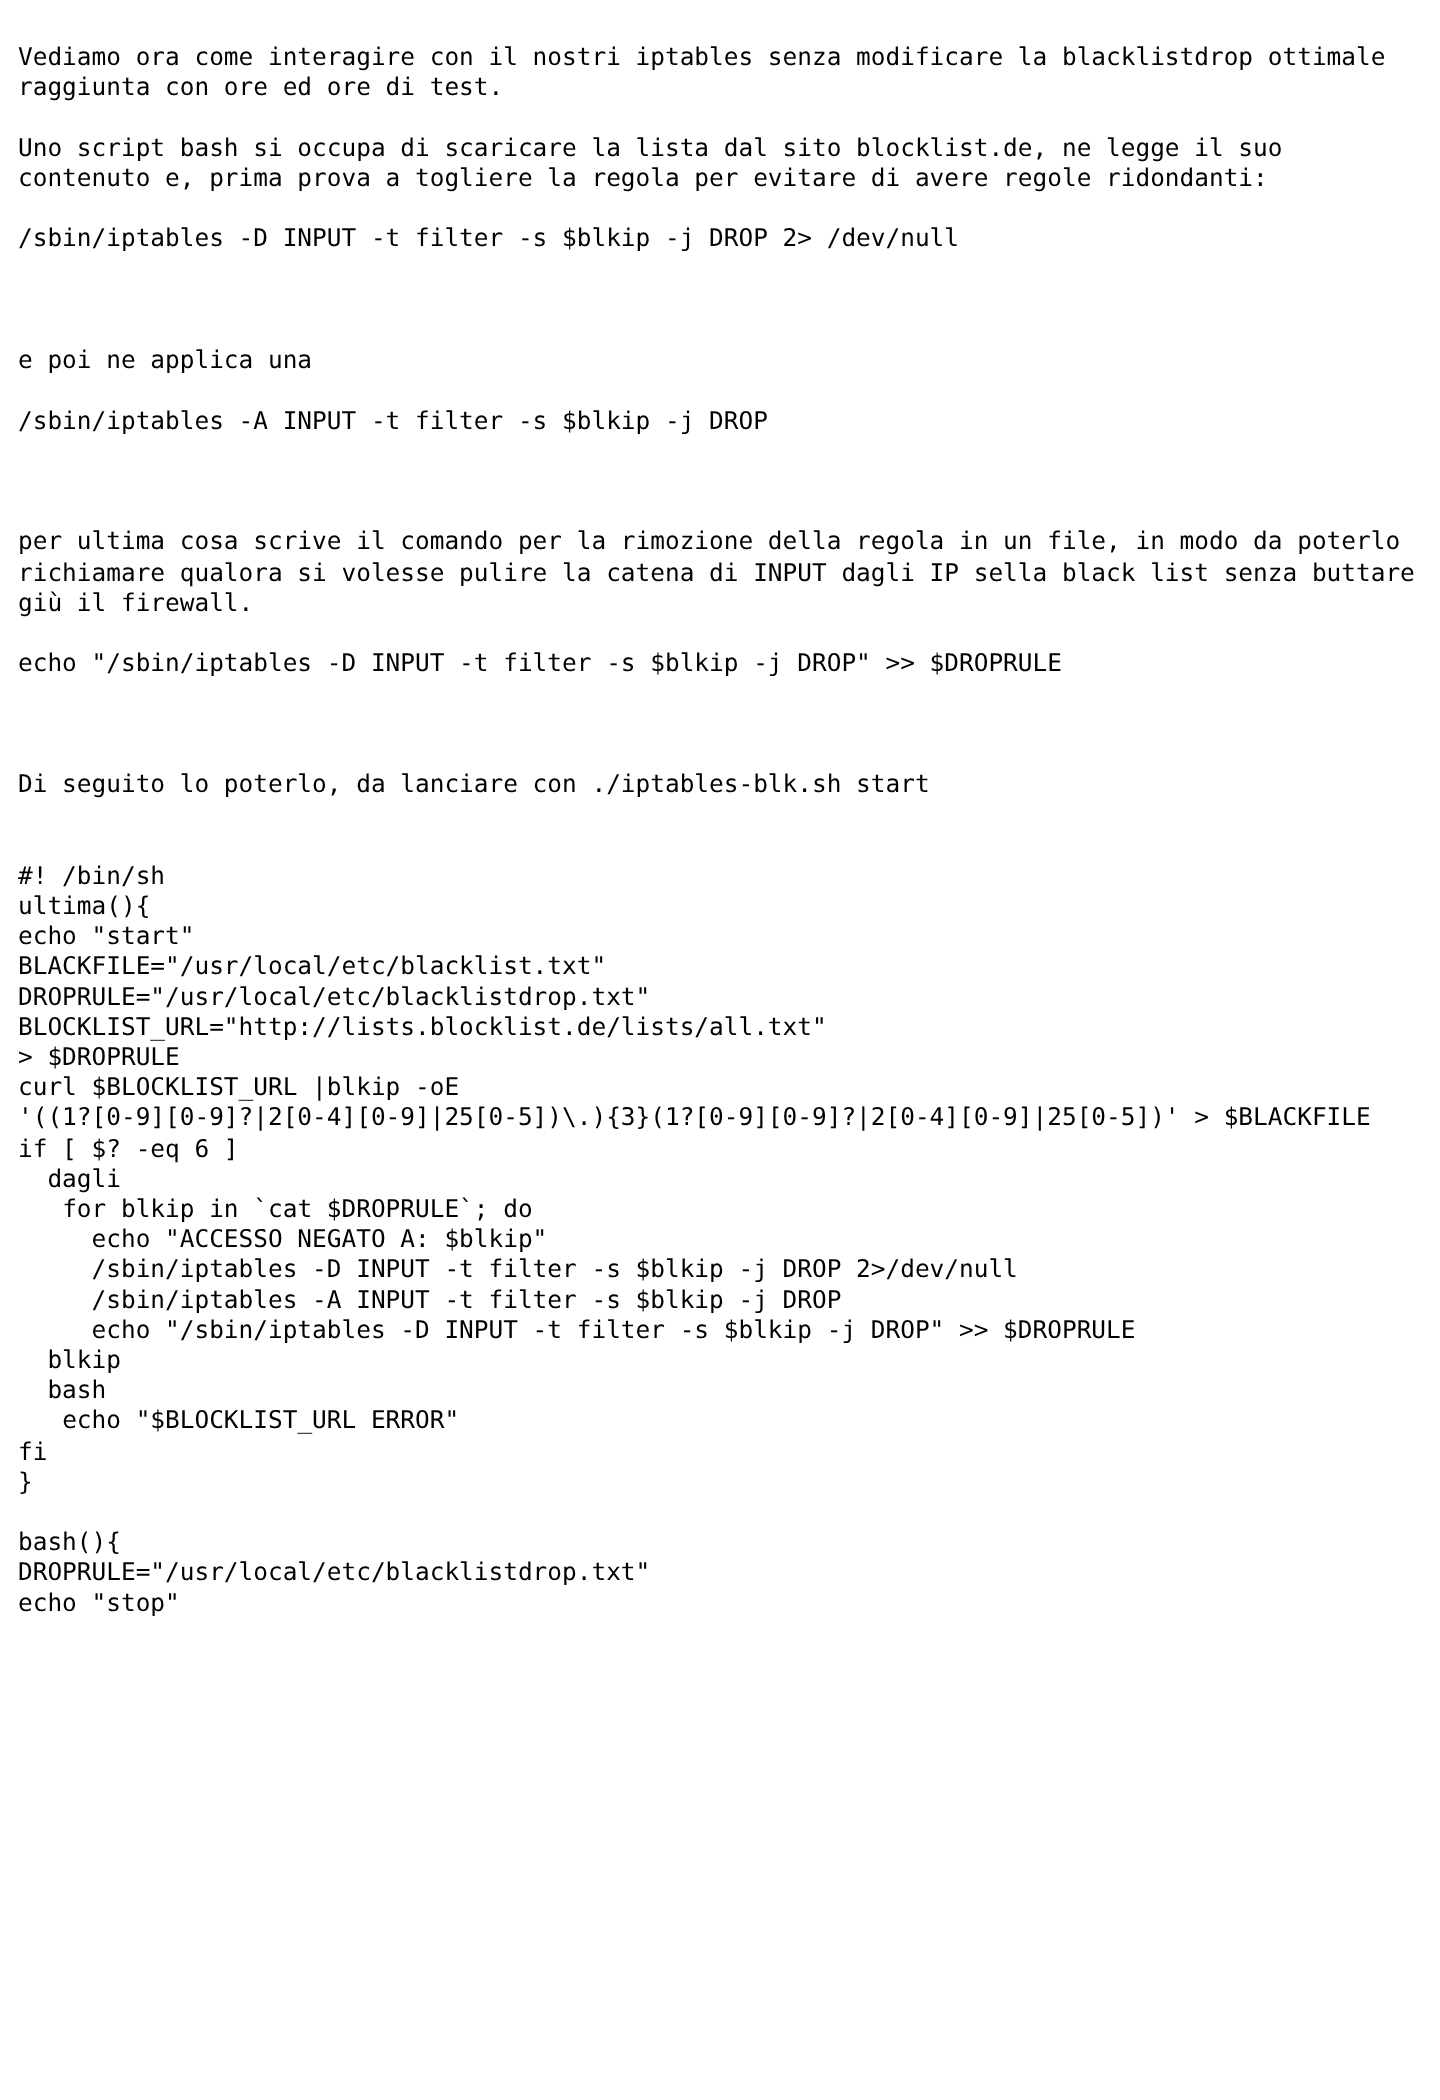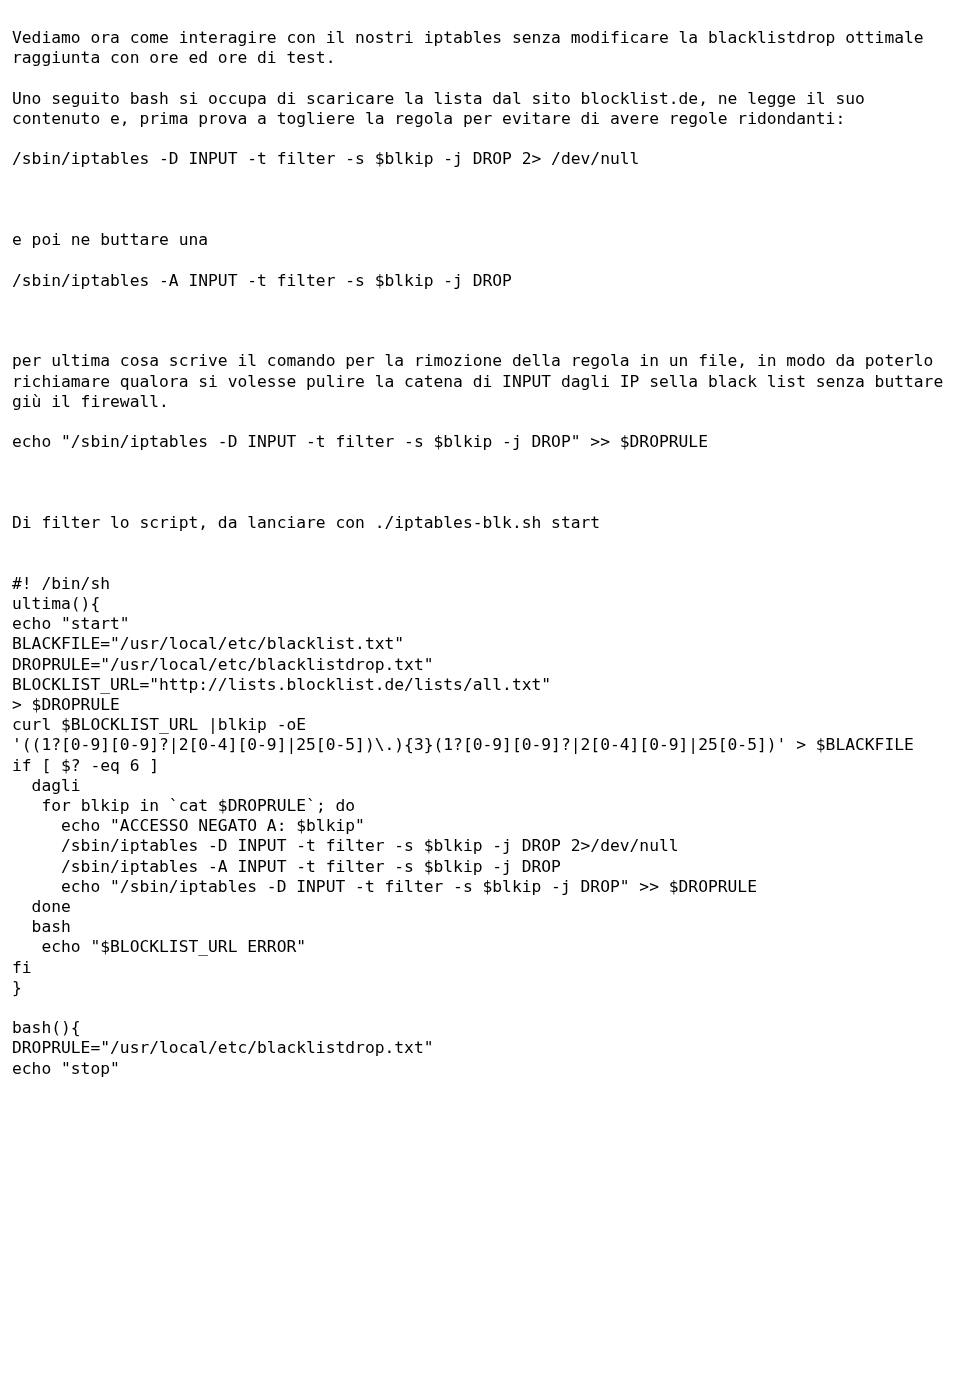--- a/index.html
+++ b/index.html
@@ -15,58 +15,58 @@
     word-wrap:break-word;
     padding:8px 12px 20px 12px;
     box-sizing:border-box;
   }
   span{display:inline}
 </style>
 </head>
 <body>
 <span>Vediamo ora come interagire con il nostri iptables senza modificare la blacklistdrop ottimale raggiunta con ore ed ore di test.</span>
 
-<span>Uno seguito bash si occupa di scaricare la lista dal sito blocklist.de, ne legge il suo contenuto e, prima prova a togliere la regola per evitare di avere regole ridondanti:</span>
+<span>Uno script bash si occupa di scaricare la lista dal sito blocklist.de, ne legge il suo contenuto e, prima prova a togliere la regola per evitare di avere regole ridondanti:</span>
 
 <span>/sbin/iptables -D INPUT -t filter -s $blkip -j DROP 2&gt; /dev/null</span>
 
 
 
-<span>e poi ne buttare una</span>
+<span>e poi ne applica una</span>
 
 <span>/sbin/iptables -A INPUT -t filter -s $blkip -j DROP</span>
 
 
 
 <span>per ultima cosa scrive il comando per la rimozione della regola in un file, in modo da poterlo richiamare qualora si volesse pulire la catena di INPUT dagli IP sella black list senza buttare giù il firewall.</span>
 
 <span>echo "/sbin/iptables -D INPUT -t filter -s $blkip -j DROP" &gt;&gt; $DROPRULE</span>
 
 
 
-<span>Di filter lo script, da lanciare con ./iptables-blk.sh start</span>
+<span>Di seguito lo poterlo, da lanciare con ./iptables-blk.sh start</span>
 
 
 <span>#! /bin/sh</span>
 <span>ultima(){</span>
 <span>echo "start"</span>
 <span>BLACKFILE="/usr/local/etc/blacklist.txt"</span>
 <span>DROPRULE="/usr/local/etc/blacklistdrop.txt"</span>
 <span>BLOCKLIST_URL="http://lists.blocklist.de/lists/all.txt"</span>
 <span>&gt; $DROPRULE</span>
 <span>curl $BLOCKLIST_URL |blkip -oE</span>
 <span>'((1?[0-9][0-9]?|2[0-4][0-9]|25[0-5])\.){3}(1?[0-9][0-9]?|2[0-4][0-9]|25[0-5])' &gt; $BLACKFILE</span>
 <span>if [ $? -eq 6 ]</span>
 <span>  dagli</span>
 <span>   for blkip in `cat $DROPRULE`; do</span>
 <span>     echo "ACCESSO NEGATO A: $blkip"</span>
 <span>     /sbin/iptables -D INPUT -t filter -s $blkip -j DROP 2&gt;/dev/null</span>
 <span>     /sbin/iptables -A INPUT -t filter -s $blkip -j DROP</span>
 <span>     echo "/sbin/iptables -D INPUT -t filter -s $blkip -j DROP" &gt;&gt; $DROPRULE</span>
-<span>  done</span>
+<span>  blkip</span>
 <span>  bash</span>
 <span>   echo "$BLOCKLIST_URL ERROR"</span>
 <span>fi</span>
 <span>}</span>
 
 <span>bash(){</span>
 <span>DROPRULE="/usr/local/etc/blacklistdrop.txt"</span>
 <span>echo "stop"</span>
 
 

